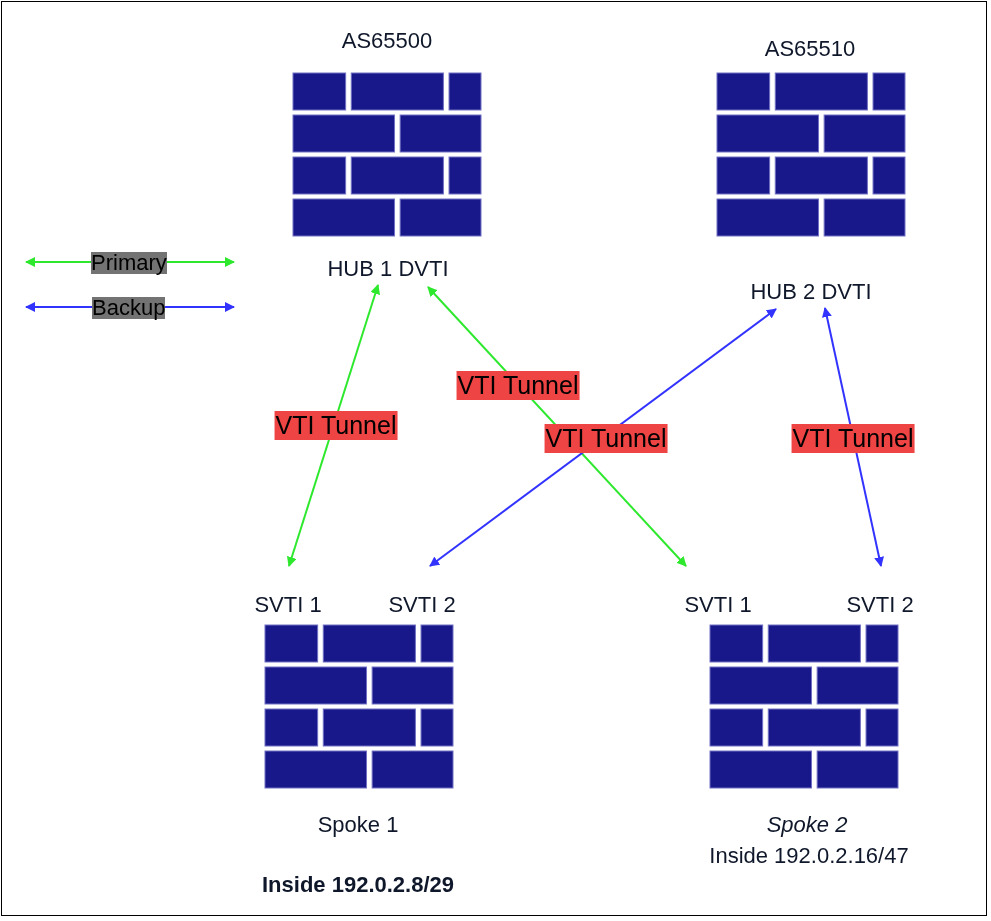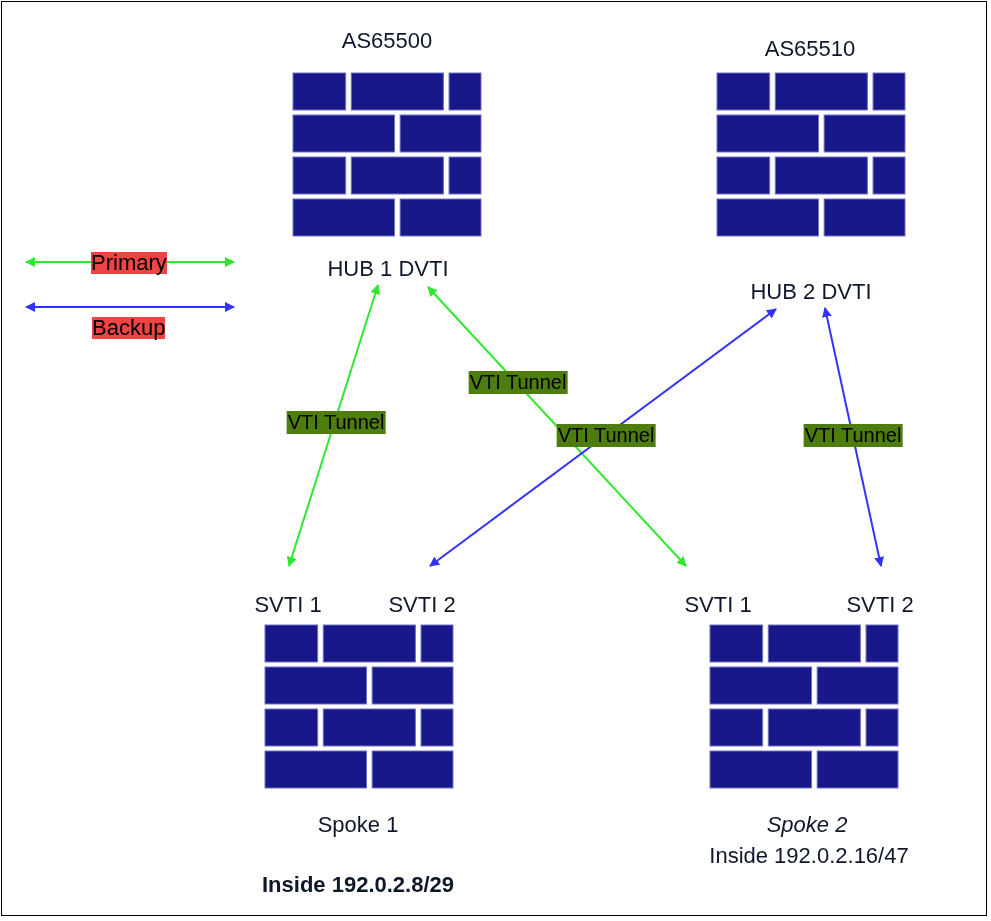--- a/index.html
+++ b/index.html
@@ -1,21 +1,21 @@
 <!DOCTYPE html>
 <html><head>
 <meta charset="utf-8">
 <style>
   html,body{margin:0;padding:0;background:#fff;}
   body{width:991px;height:921px;position:relative;overflow:hidden;font-family:"Liberation Sans",sans-serif;}
   #frame{position:absolute;left:1px;top:1px;width:986px;height:915px;border:1.5px solid #000;box-sizing:border-box;}
   svg{position:absolute;left:0;top:0;}
   .lbl{position:absolute;font-size:22px;color:#0f172a;white-space:nowrap;transform:translateX(-50%);line-height:1.2;text-align:center;}
-  .lg{position:absolute;font-size:22px;color:#000;background:#ef4444;white-space:nowrap;line-height:1;}
-  .tun{position:absolute;font-size:20px;color:#000;background:#4d7c0f;white-space:nowrap;transform:translateX(-50%);line-height:1.15;padding:0 1px;}
+  .lg{position:absolute;font-size:22px;color:#000;background:#737373;white-space:nowrap;line-height:1;}
+  .tun{position:absolute;font-size:25px;color:#000;background:#ef4444;white-space:nowrap;transform:translateX(-50%);line-height:1.15;padding:0 1px;}
 </style>
 </head>
 <body>
 
 <div id="frame"></div>
 
 <svg id="art" width="991" height="921">
   <defs>
     <marker id="mg" viewBox="0 0 10 10" refX="9" refY="5" markerWidth="5" markerHeight="5" orient="auto-start-reverse">
         <path d="M0,0 L10,5 L0,10 z" fill="#2ee82e"></path>
@@ -78,21 +78,21 @@
       <line x1="26" y1="262" x2="234" y2="262" stroke="#2ee82e" stroke-width="2" marker-end="url(#mg)" marker-start="url(#mg)"></line>
       <line x1="26" y1="307" x2="234" y2="307" stroke="#3333ff" stroke-width="2" marker-end="url(#mb)" marker-start="url(#mb)"></line>
       <line x1="378" y1="285" x2="289" y2="566" stroke="#2ee82e" stroke-width="2" marker-end="url(#mg)" marker-start="url(#mg)"></line>
       <line x1="428" y1="287" x2="686" y2="566" stroke="#2ee82e" stroke-width="2" marker-end="url(#mg)" marker-start="url(#mg)"></line>
       <line x1="776" y1="309" x2="430" y2="566" stroke="#3333ff" stroke-width="2" marker-end="url(#mb)" marker-start="url(#mb)"></line>
       <line x1="825" y1="308" x2="881" y2="566" stroke="#3333ff" stroke-width="2" marker-end="url(#mb)" marker-start="url(#mb)"></line>
     </g>
 </svg>
 
 <div class="lg" style="left:91px;top:252px;">Primary</div>
-<div class="lg" style="left:92px;top:297px;margin-top:20px;">Backup</div>
+<div class="lg" style="left:92px;top:297px;">Backup</div>
 
 <div class="lbl" style="left:387px;top:28px;">AS65500</div>
 <div class="lbl" style="left:388px;top:256px;">HUB 1 DVTI</div>
 <div class="lbl" style="left:810px;top:36px;">AS65510</div>
 <div class="lbl" style="left:811px;top:256px;margin-top:23px;">HUB 2 DVTI</div>
 
 <div class="lbl" style="left:288px;top:592px;">SVTI 1</div>
 <div class="lbl" style="left:422px;top:592px;">SVTI 2</div>
 <div class="lbl" style="left:718px;top:592px;">SVTI 1</div>
 <div class="lbl" style="left:880px;top:592px;">SVTI 2</div>

